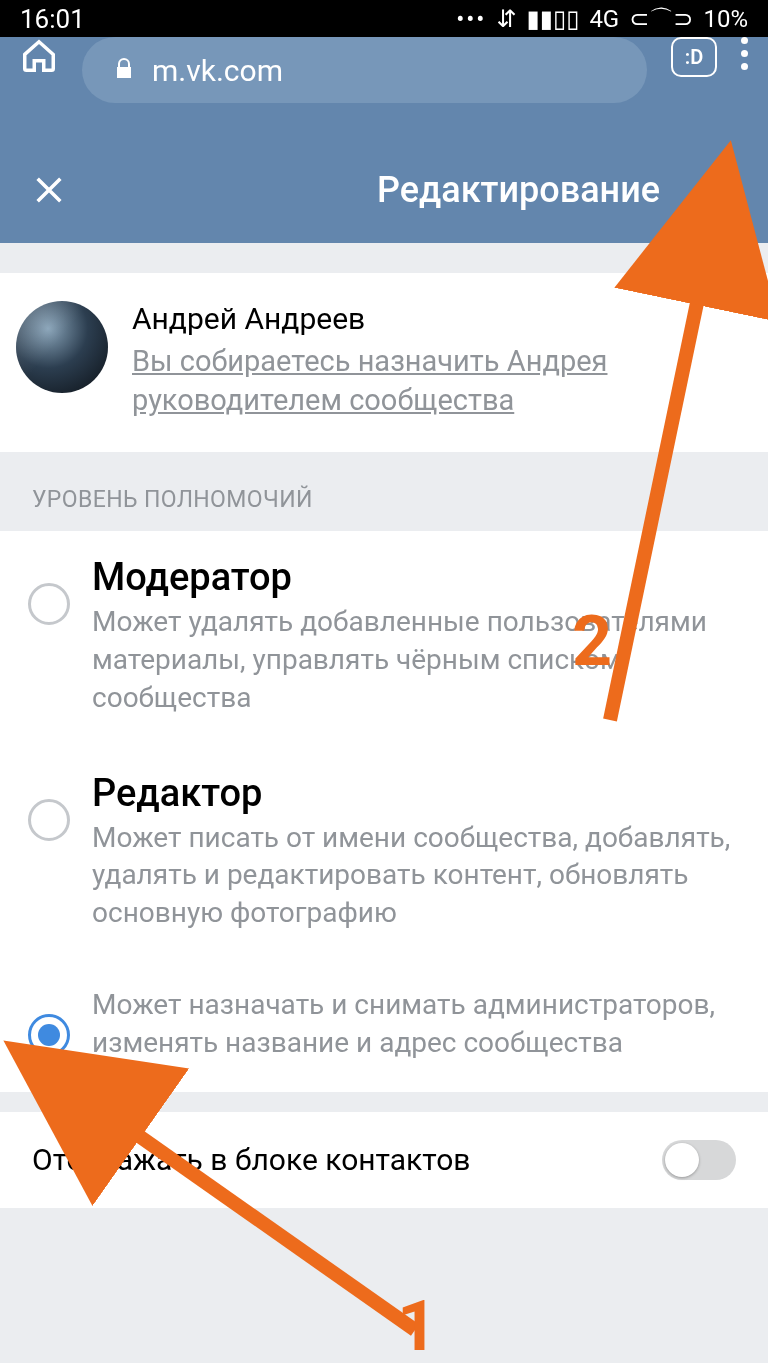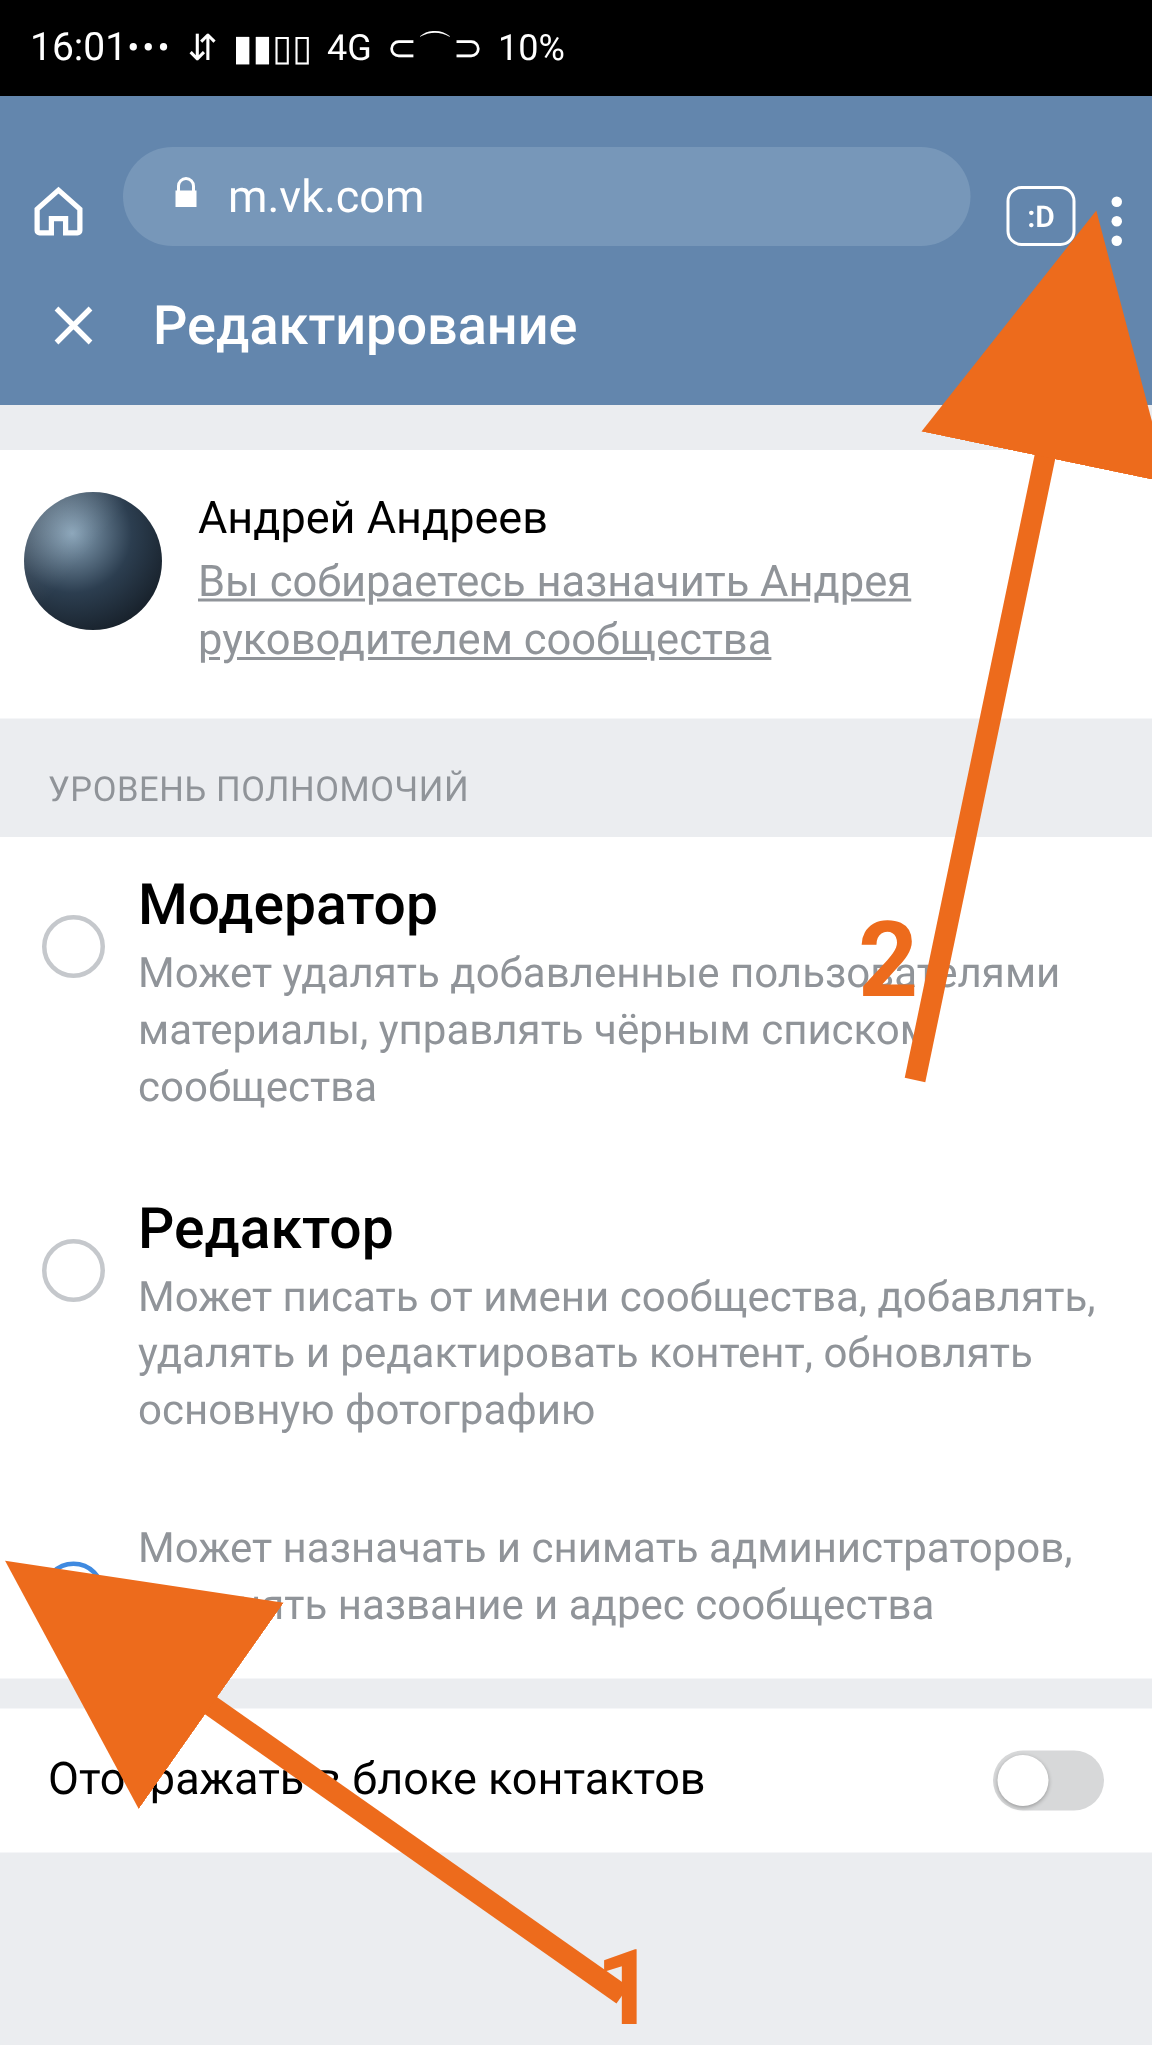--- a/index.html
+++ b/index.html
@@ -1,30 +1,30 @@
 <!DOCTYPE html>
 <html><head>
 <meta charset="utf-8">
 <style>
   * { margin: 0; padding: 0; box-sizing: border-box; font-family: -apple-system, Roboto, Arial, sans-serif; }
   body { width: 768px; height: 1363px; background: #ebedf0; overflow: hidden; position: relative; }
 
-  .status-bar { height: 64px; background: #000; color: #fff; display: flex; align-items: center; justify-content: flex-start; padding: 16px 20px; font-size: 26px; }
+  .status-bar { height: 37px; background: #000; color: #fff; display: flex; align-items: center; justify-content: space-between; padding: 16px 20px; font-size: 26px; }
   .status-right { display: flex; align-items: center; gap: 10px; font-size: 24px; }
   .status-right .dots { letter-spacing: 2px; }
 
-  .browser-bar { height: 100px; background: #6386ad; display: flex; align-items: flex-end; padding: 0 20px; gap: 24px; }
+  .browser-bar { height: 100px; background: #6386ad; display: flex; align-items: flex-start; padding: 0 20px; gap: 24px; }
   .url-pill { flex: 1; background: #7797b9; border-radius: 50px; height: 66px; display: flex; align-items: center; padding: 0 30px; gap: 16px; color: #fff; font-size: 30px; overflow: hidden; white-space: nowrap; }
   .url-pill .domain { color: #fff; }
   .url-pill .path { color: rgba(255,255,255,0.55); }
   .tabs-box { width: 46px; height: 40px; border: 2.5px solid #fff; border-radius: 10px; display: flex; align-items: center; justify-content: center; color: #fff; font-size: 20px; font-weight: 600; }
   .dots-vert { display: flex; flex-direction: column; gap: 6px; }
   .dots-vert span { width: 7px; height: 7px; background: #fff; border-radius: 50%; }
 
-  .app-header { height: 106px; background: #6386ad; display: flex; align-items: center; padding: 0 32px; gap: 36px; color: #fff; }
+  .app-header { height: 106px; background: #6386ad; display: flex; align-items: center; padding: 0 32px; gap: 36px; color: #fff; text-align: right; }
   .app-header .title { font-size: 36px; font-weight: 500; flex: 1; }
   .close-x svg, .check svg { display: block; }
 
   .user-block { background: #fff; padding: 28px 16px 32px; display: flex; gap: 24px; }
   .avatar { width: 92px; height: 92px; border-radius: 50%; background: radial-gradient(circle at 35% 30%, #88a3b8 0%, #2c3e50 45%, #0b0f14 100%); flex-shrink: 0; overflow:hidden; position:relative; }
   .avatar::after{ content:""; position:absolute; inset:0; background: linear-gradient(130deg, rgba(255,255,255,.18), transparent 45%);}
   .user-text .name { font-size: 30px; color: #000; font-weight: 400; margin-bottom: 6px; }
   .user-text .desc { font-size: 29px; color: #909499; line-height: 1.35; text-decoration: underline; }
 
   .section-title { font-size: 23px; color: #909499; padding: 34px 32px 18px; letter-spacing: 0.4px; }

